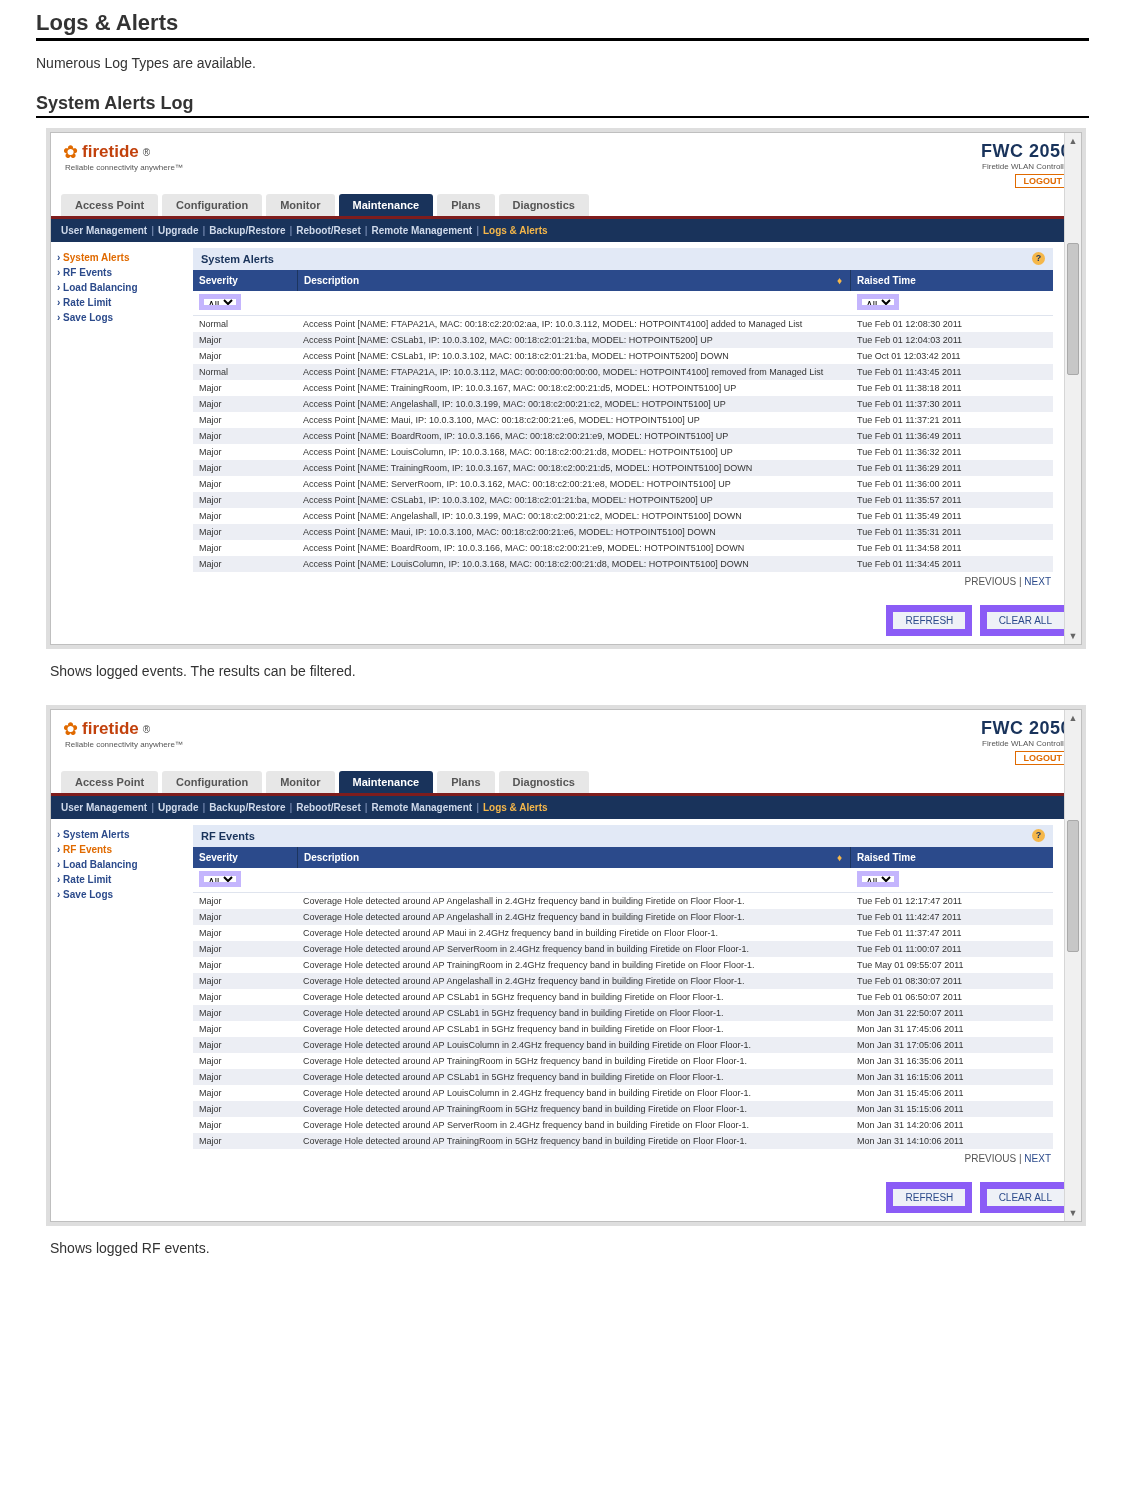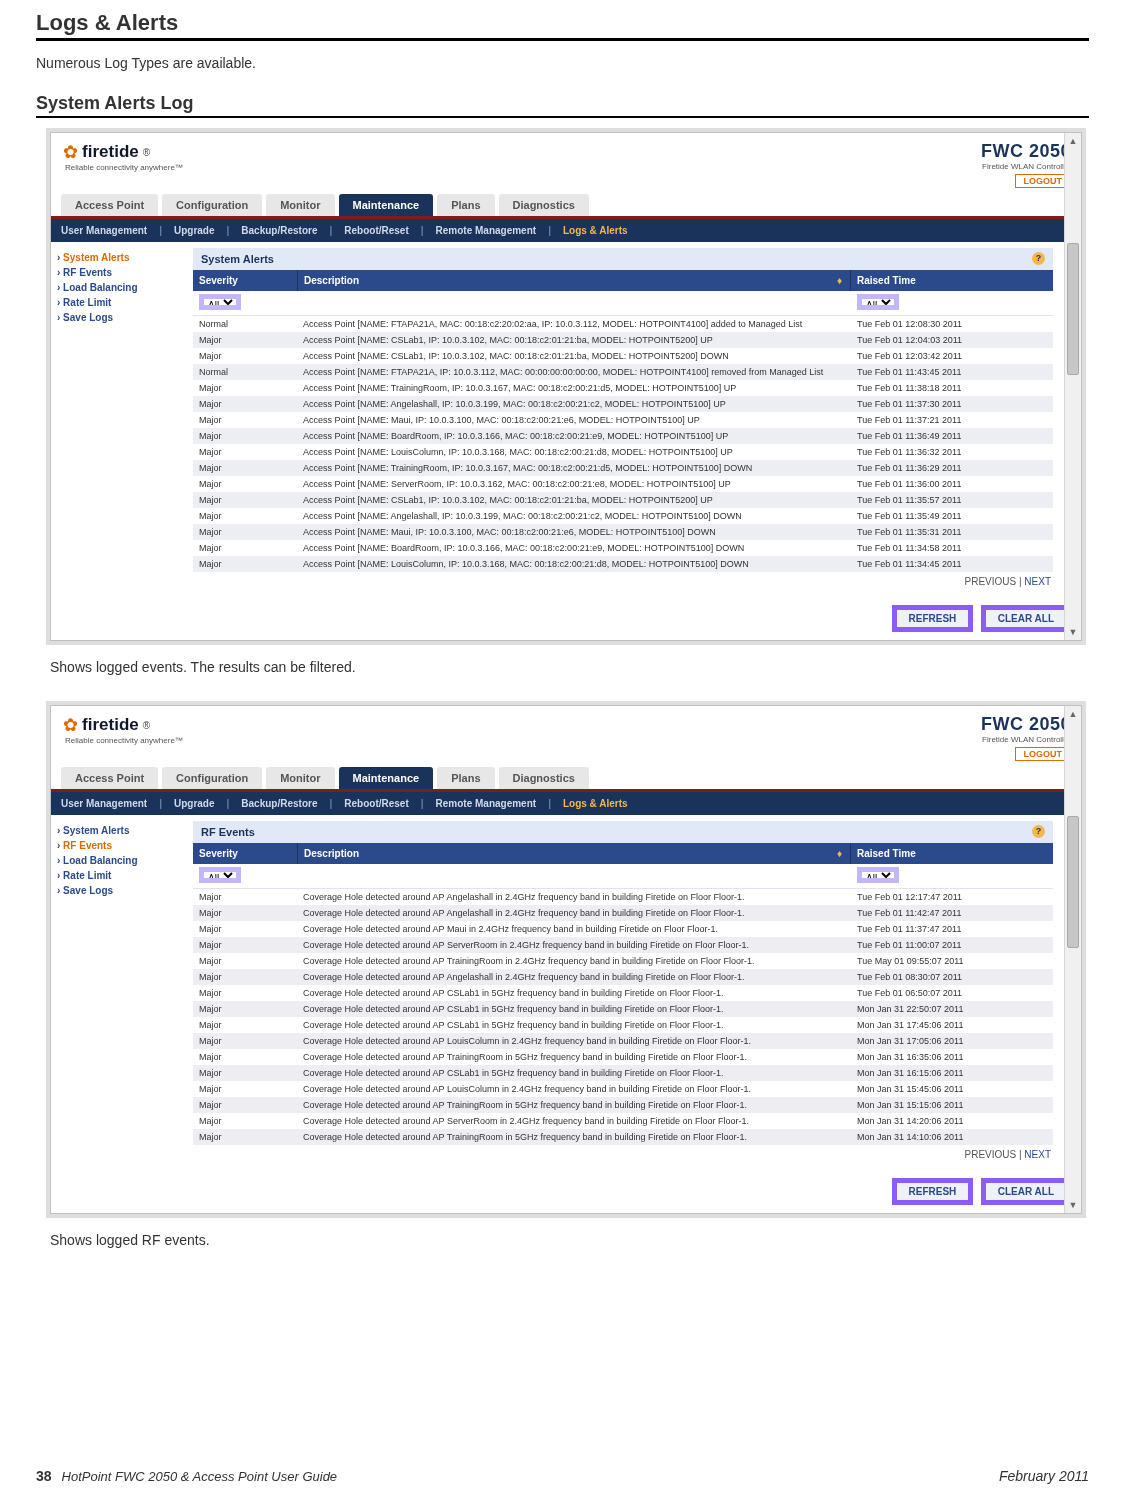--- a/index.html
+++ b/index.html
@@ -5,31 +5,31 @@
   html,body{margin:0;padding:0;background:#fff;color:#333;font-family:Verdana,Geneva,sans-serif;font-size:12px}
   .page{width:1125px;height:1504px;position:relative;padding:10px 36px 0 36px;box-sizing:border-box}
   .h1{font-size:22px;font-weight:700;color:#333;border-bottom:3px solid #000;padding-bottom:2px;margin:0 0 14px 0;font-family:'Trebuchet MS',sans-serif}
   .intro{font-size:14px;color:#333;margin:0 0 22px 0}
   .h2{font-size:18px;font-weight:700;color:#333;border-bottom:2px solid #000;padding-bottom:2px;margin:0 0 10px 0;font-family:'Trebuchet MS',sans-serif}
   .shot{margin:0 0 14px 10px;border:0;background:#dedede;padding:4px 4px 4px 4px;box-sizing:border-box;width:1040px}
   .inner{background:#fff;border:1px solid #bfbfbf;box-sizing:border-box;position:relative}
   .topbar{display:flex;justify-content:space-between;align-items:flex-start;padding:8px 10px 0 12px}
   .brand{display:flex;align-items:center;gap:4px}
   .flame{color:#e06a00;font-size:18px}
-  .brandtxt{color:#0f172a;font-weight:700;font-size:17px}
+  .brandtxt{color:#c2410c;font-weight:700;font-size:17px}
   .brandreg{font-size:10px;color:#444}
   .tagline{font-size:8px;color:#555;margin-left:2px}
   .prod{text-align:right}
   .prodname{color:#19335b;font-weight:700;font-size:18px;letter-spacing:.5px}
   .prodsub{font-size:8px;color:#555}
   .logout{display:inline-block;border:1px solid #e06a00;color:#e06a00;font-size:9px;font-weight:700;padding:1px 8px;margin-top:3px}
   .tabs{display:flex;gap:4px;padding:0 0 0 10px;margin-top:6px;border-bottom:3px solid #7f1d1d}
   .tab{background:#e7e7e7;color:#555;font-size:11px;font-weight:700;padding:5px 14px;border-top-left-radius:3px;border-top-right-radius:3px}
   .tab.active{background:#19335b;color:#fff}
-  .subnav{background:#19335b;color:#cfd9ea;font-size:10px;font-weight:700;padding:6px 10px;display:flex;gap:12px;align-items:center}
+  .subnav{background:#19335b;color:#cfd9ea;font-size:10px;font-weight:700;padding:6px 10px;display:flex;gap:4px;align-items:center}
   .subnav .sep{color:#6a7fa6}
   .subnav .on{color:#f5b74a}
   .body{display:flex;min-height:300px}
   .sidebar{width:140px;box-sizing:border-box;padding:8px 6px;font-size:10px;font-weight:700}
   .sidebar div{color:#2b4a8b;padding:2px 0;cursor:pointer}
   .sidebar div::before{content:"› ";color:#2b4a8b}
   .sidebar .on{color:#e06a00}
   .main{flex:1;padding:6px 28px 6px 2px;position:relative}
   .panelhead{background:#e2e9f6;color:#19335b;font-size:11px;font-weight:700;padding:5px 8px;position:relative}
   .helpicon{position:absolute;right:8px;top:4px;width:13px;height:13px;border-radius:50%;background:#f5b74a;color:#19335b;font-size:9px;font-weight:700;text-align:center;line-height:13px}
@@ -44,21 +44,21 @@
   .filters .c3{width:190px;padding:3px 6px}
   .filters select{font-size:10px;border:5px solid #c4b5fd;background:#fff;height:16px}
   .row{display:flex;font-size:9px;color:#333}
   .row:nth-child(even){background:#eceef4}
   .row .c1{width:92px;padding:3px 6px}
   .row .c2{flex:1;padding:3px 6px;white-space:nowrap;overflow:hidden;text-overflow:ellipsis}
   .row .c3{width:190px;padding:3px 6px;white-space:nowrap}
   .pager{text-align:right;font-size:10px;padding:4px 2px 2px 0;color:#555}
   .pager .link{color:#2b4a8b}
   .btns{text-align:right;padding:10px 10px 8px 0}
-  .btn{display:inline-block;background:#eef1f7;border:5px solid #8b5cf6;color:#2b4a8b;font-size:10px;font-weight:700;padding:3px 12px;margin-left:4px;cursor:pointer}
+  .btn{display:inline-block;background:#eef1f7;border:7px solid #8b5cf6;color:#2b4a8b;font-size:10px;font-weight:400;padding:3px 12px;margin-left:4px;cursor:pointer}
   .scrollbar{position:absolute;top:0;right:0;bottom:0;width:16px;background:#f0f0f0;border-left:1px solid #d6d6d6}
   .scrollbar .thumb{position:absolute;left:2px;right:2px;top:110px;height:130px;background:#c7c7c7;border:1px solid #a9a9a9;border-radius:2px}
   .scrollbar .arr{position:absolute;left:0;right:0;height:16px;text-align:center;font-size:9px;color:#666;line-height:16px}
   .scrollbar .up{top:0}
   .scrollbar .down{bottom:0}
   .caption{font-size:14px;color:#333;margin:4px 0 26px 14px}
   .footer{position:absolute;left:36px;right:36px;bottom:20px;display:flex;justify-content:space-between;align-items:baseline;font-style:italic;font-family:'Trebuchet MS',sans-serif}
   .pgnum{font-weight:700;font-style:normal;font-size:14px;margin-right:10px}
   .guide{font-size:13px;color:#333}
   .date{font-size:14px;color:#333}
@@ -141,21 +141,21 @@
                 <div class="c3">Tue Feb 01 12:08:30 2011</div>
               </div>
               <div class="row">
                 <div class="c1">Major</div>
                 <div class="c2">Access Point [NAME: CSLab1, IP: 10.0.3.102, MAC: 00:18:c2:01:21:ba, MODEL: HOTPOINT5200] UP</div>
                 <div class="c3">Tue Feb 01 12:04:03 2011</div>
               </div>
               <div class="row">
                 <div class="c1">Major</div>
                 <div class="c2">Access Point [NAME: CSLab1, IP: 10.0.3.102, MAC: 00:18:c2:01:21:ba, MODEL: HOTPOINT5200] DOWN</div>
-                <div class="c3">Tue Feb 01 12:03:42 2011</div>
+                <div class="c3">Tue Oct 01 12:03:42 2011</div>
               </div>
               <div class="row">
                 <div class="c1">Normal</div>
                 <div class="c2">Access Point [NAME: FTAPA21A, IP: 10.0.3.112, MAC: 00:00:00:00:00:00, MODEL: HOTPOINT4100] removed from Managed List</div>
                 <div class="c3">Tue Feb 01 11:43:45 2011</div>
               </div>
               <div class="row">
                 <div class="c1">Major</div>
                 <div class="c2">Access Point [NAME: TrainingRoom, IP: 10.0.3.167, MAC: 00:18:c2:00:21:d5, MODEL: HOTPOINT5100] UP</div>
                 <div class="c3">Tue Feb 01 11:38:18 2011</div>
@@ -380,17 +380,13 @@
         </div>
       </div>
       <div class="btns">
         <span class="btn">REFRESH</span>
         <span class="btn">CLEAR ALL</span>
       </div>
     </div>
   </div>
   <div class="caption">Shows logged RF events.</div>
 
-  <div class="footer">
-    <div><span class="pgnum">38</span><span class="guide">HotPoint FWC 2050 &amp; Access Point User Guide</span></div>
-    <div class="date">February 2011</div>
-  </div>
 </div>
 
 </body></html>

